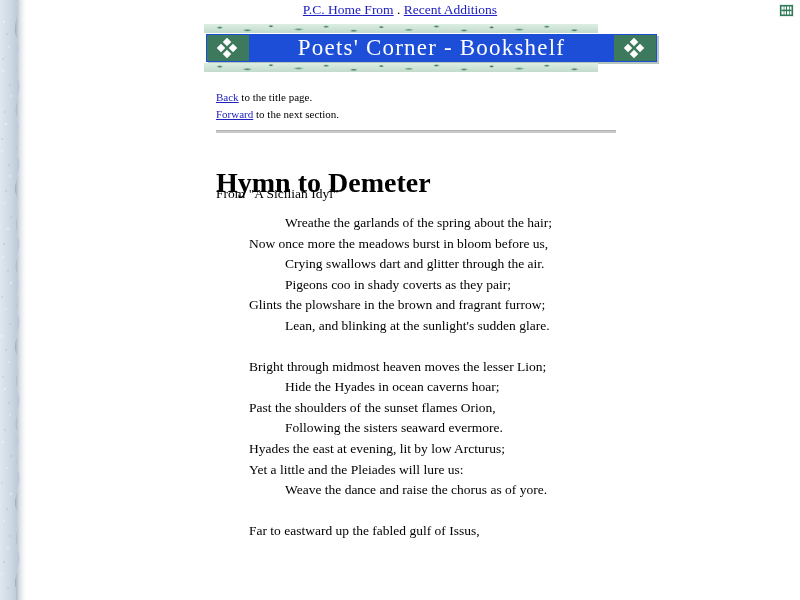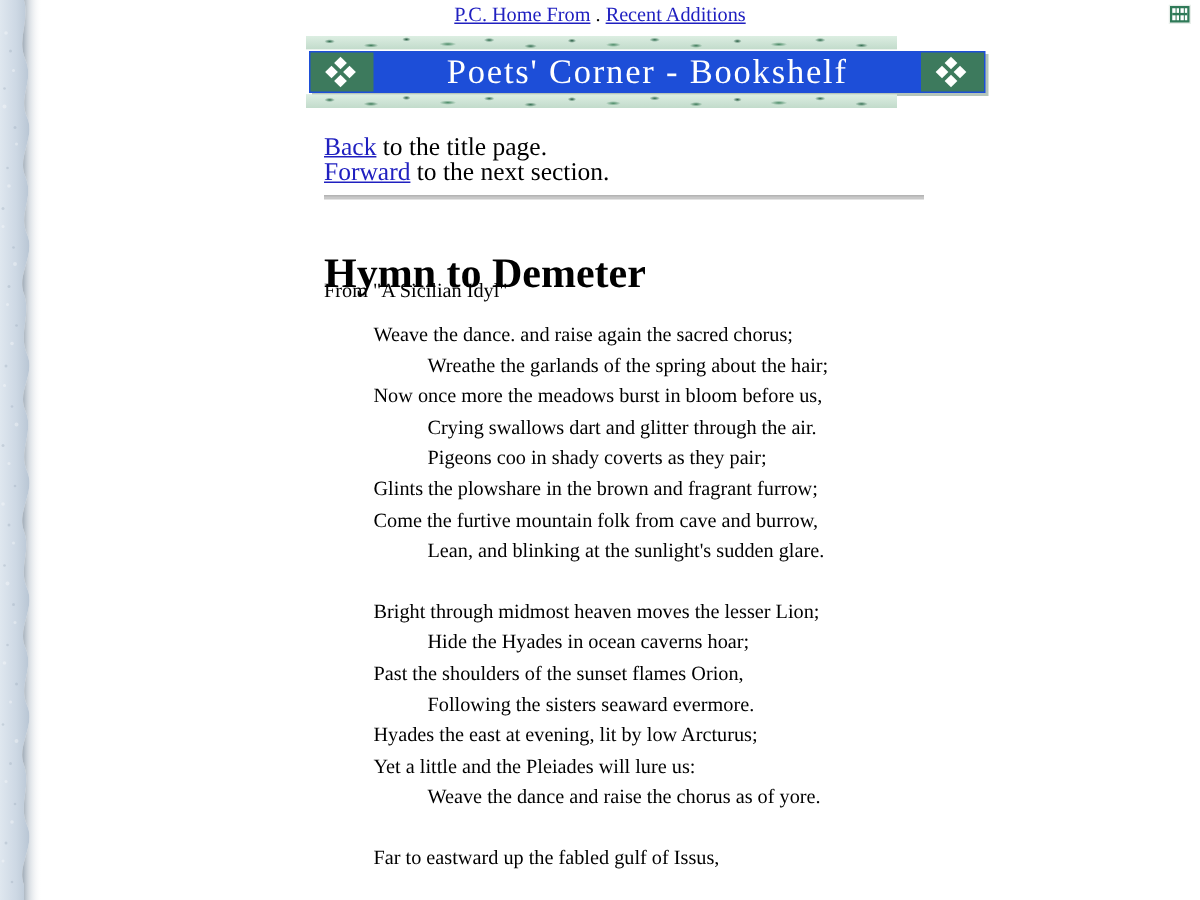--- a/index.html
+++ b/index.html
@@ -158,21 +158,21 @@
     font-size: 23px;
     letter-spacing: 1.2px;
     white-space: nowrap;
   }
 
   
   #nav-block {
     position: absolute;
     left: 216px;
     top: 89px;
-    font-size: 17px;
+    font-size: 11px;
     line-height: 17px;
   }
   #nav-block a {
     color: #2020c0;
     text-decoration: underline;
   }
 
   
   #divider {
     position: absolute;
@@ -265,27 +265,25 @@
     <div><a href="#">Forward</a><span> to the next section.</span></div>
   </div>
 
   <div id="divider"></div>
 
   <h1 id="poem-title">Hymn to Demeter</h1>
   <div id="poem-source">From "A Sicilian Idyl"</div>
 
   <div id="poem">
       <div class="stanza">
-        <div class="line">Weave the dance. and raise again the sacred chorus;</div>
         <div class="line ind">Wreathe the garlands of the spring about the hair;</div>
         <div class="line">Now once more the meadows burst in bloom before us,</div>
         <div class="line ind">Crying swallows dart and glitter through the air.</div>
         <div class="line ind">Pigeons coo in shady coverts as they pair;</div>
         <div class="line">Glints the plowshare in the brown and fragrant furrow;</div>
-        <div class="line">Come the furtive mountain folk from cave and burrow,</div>
         <div class="line ind">Lean, and blinking at the sunlight's sudden glare.</div>
       </div>
       <div class="stanza">
         <div class="line">Bright through midmost heaven moves the lesser Lion;</div>
         <div class="line ind">Hide the Hyades in ocean caverns hoar;</div>
         <div class="line">Past the shoulders of the sunset flames Orion,</div>
         <div class="line ind">Following the sisters seaward evermore.</div>
         <div class="line">Hyades the east at evening, lit by low Arcturus;</div>
         <div class="line">Yet a little and the Pleiades will lure us:</div>
         <div class="line ind">Weave the dance and raise the chorus as of yore.</div>

